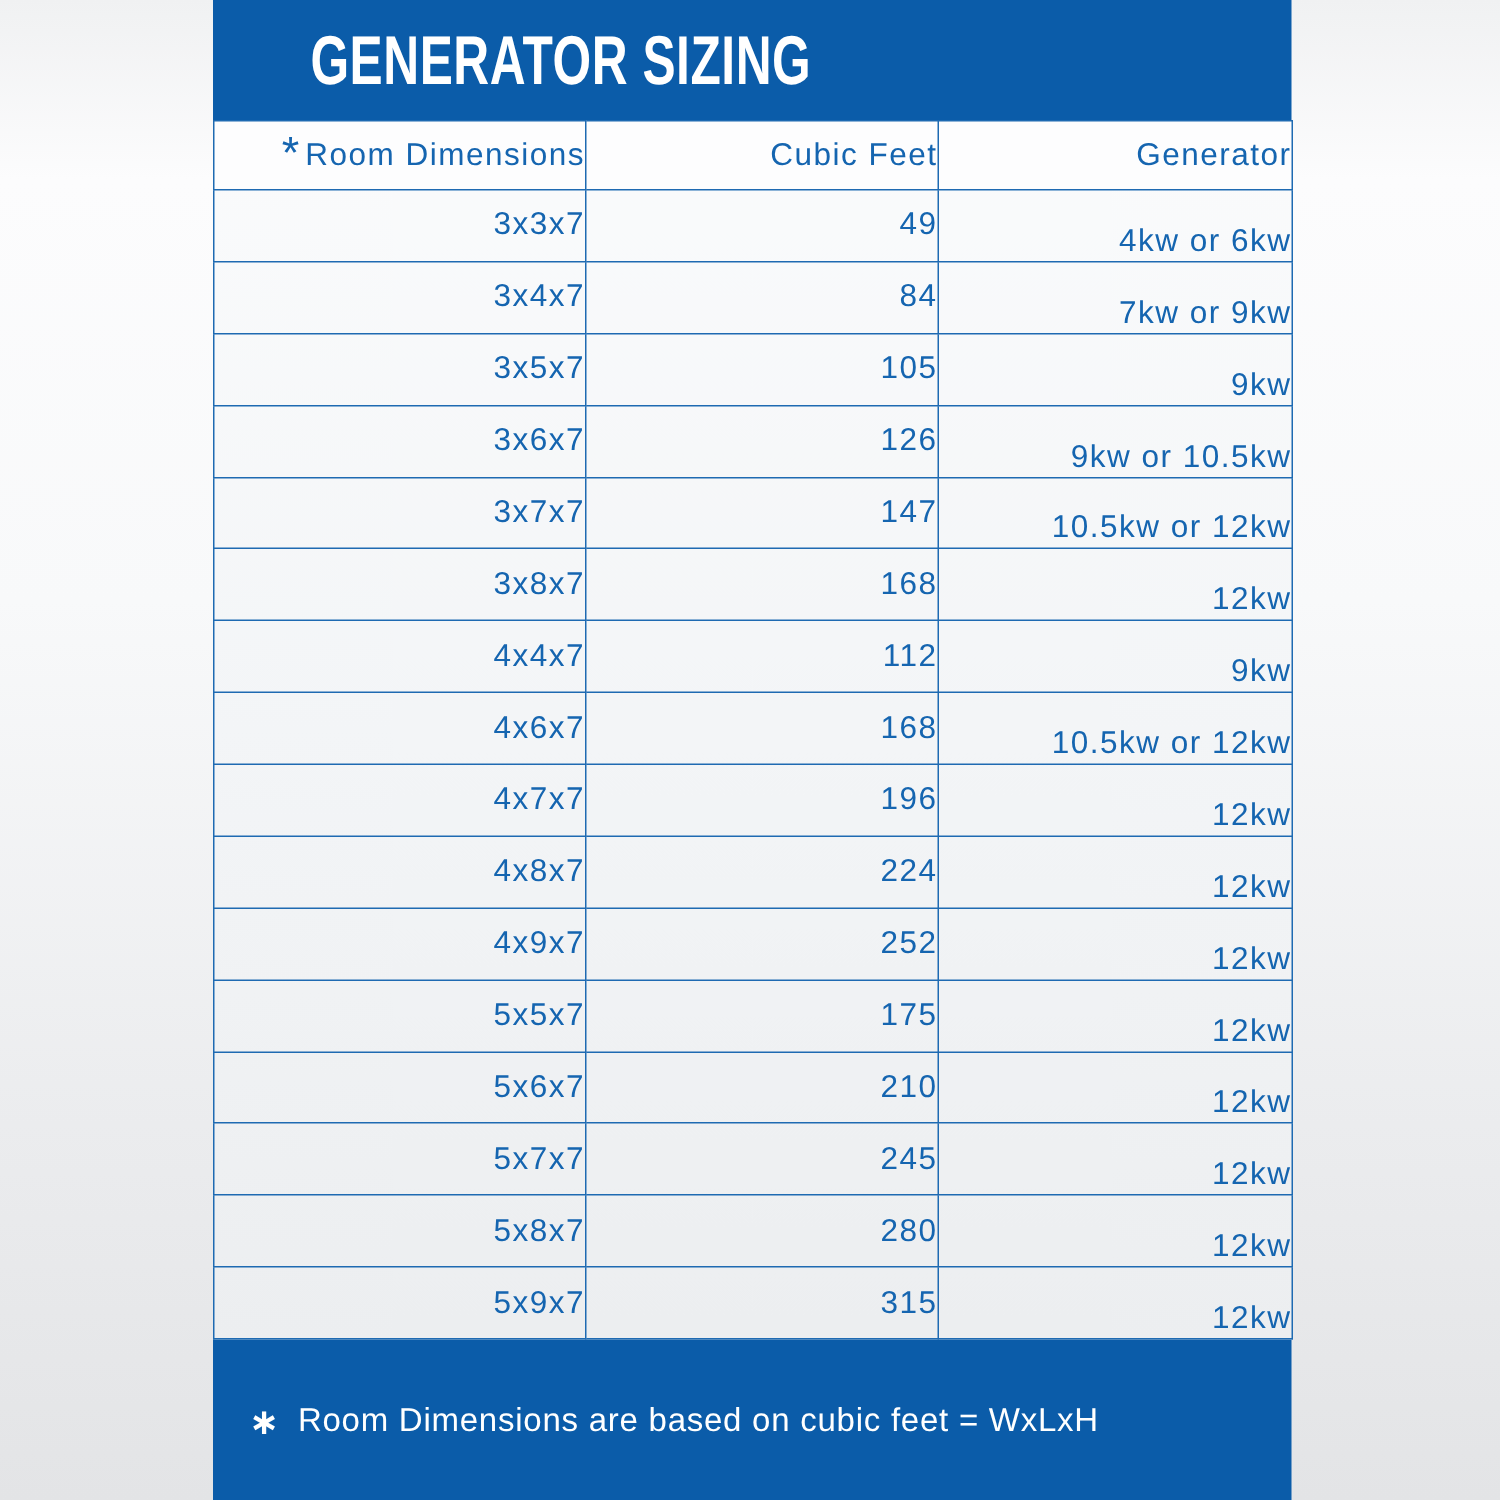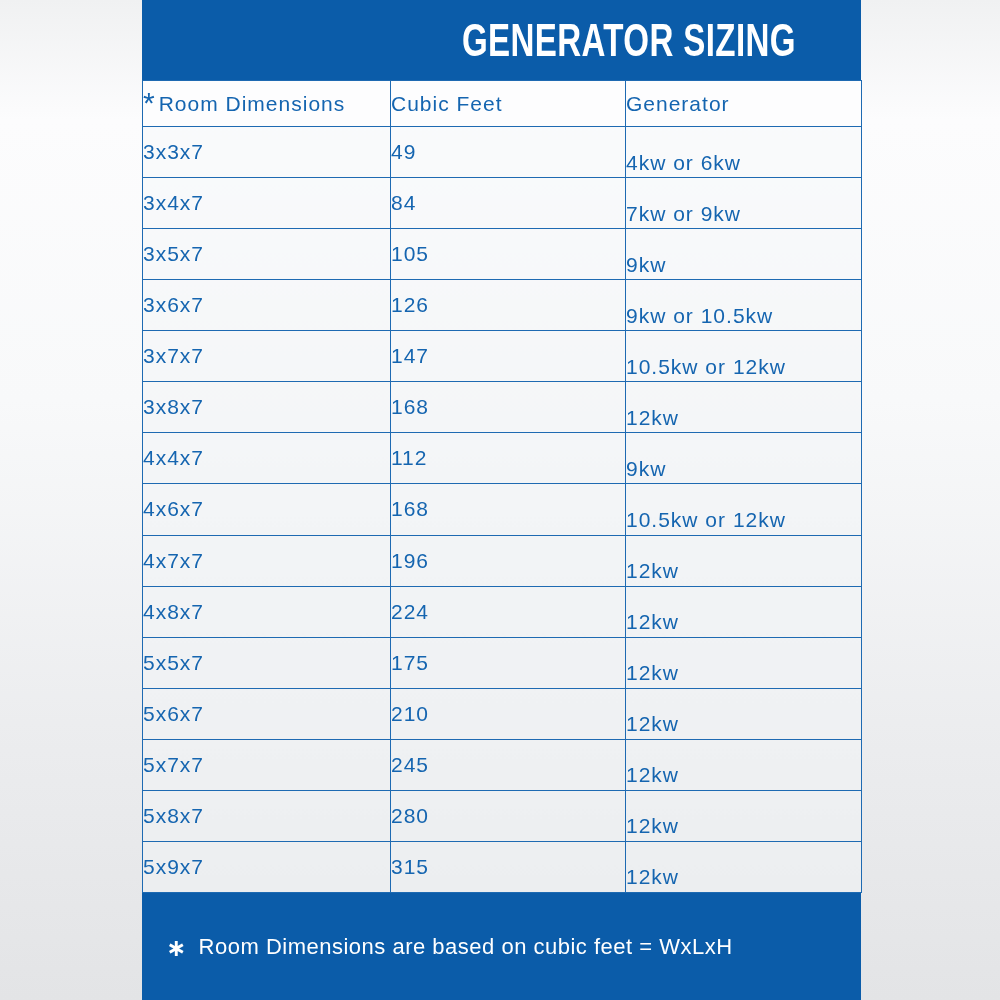--- a/index.html
+++ b/index.html
@@ -26,42 +26,42 @@
     left: 142px; top: 0;
     width: 719px; height: 1000px;
     background: var(--panel-blue);
     display: flex;
     flex-direction: column;
   }
   .title-band {
     height: 80px;
     display: flex;
     align-items: center;
-    justify-content: flex-end;
+    justify-content: flex-start;
   }
   .title {
     color: var(--title-text);
     font-weight: bold;
     font-size: 46px;
     letter-spacing: 0.5px;
     white-space: nowrap;
     transform: scaleX(0.72);
     transform-origin: center;
   }
   table.sizing {
     width: 719px;
     height: 813px;
     border-collapse: collapse;
     table-layout: fixed;
     background: linear-gradient(180deg, #fafbfc 0%, #f3f5f7 50%, #eceef0 100%);
   }
   table.sizing th,
   table.sizing td {
     border: 1.5px solid var(--table-border-blue);
-    text-align: left;
+    text-align: right;
     vertical-align: middle;
     color: var(--table-text-blue);
     font-size: 21px;
     font-weight: normal;
     letter-spacing: 1px;
   }
   table.sizing thead tr { height: 46px; }
   table.sizing thead th { background: #fdfdfe; }
   table.sizing tbody td:nth-child(3) { padding-top: 21px; }
   .hdr-ast {
@@ -159,20 +159,25 @@
             <td>4x7x7</td>
             <td>196</td>
             <td>12kw</td>
           </tr>
           <tr>
             <td>4x8x7</td>
             <td>224</td>
             <td>12kw</td>
           </tr>
           <tr>
+            <td>4x9x7</td>
+            <td>252</td>
+            <td>12kw</td>
+          </tr>
+          <tr>
             <td>5x5x7</td>
             <td>175</td>
             <td>12kw</td>
           </tr>
           <tr>
             <td>5x6x7</td>
             <td>210</td>
             <td>12kw</td>
           </tr>
           <tr>

